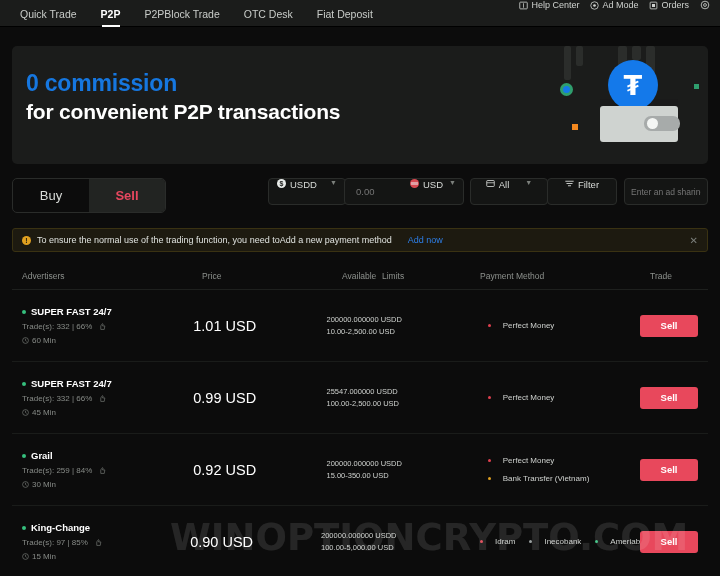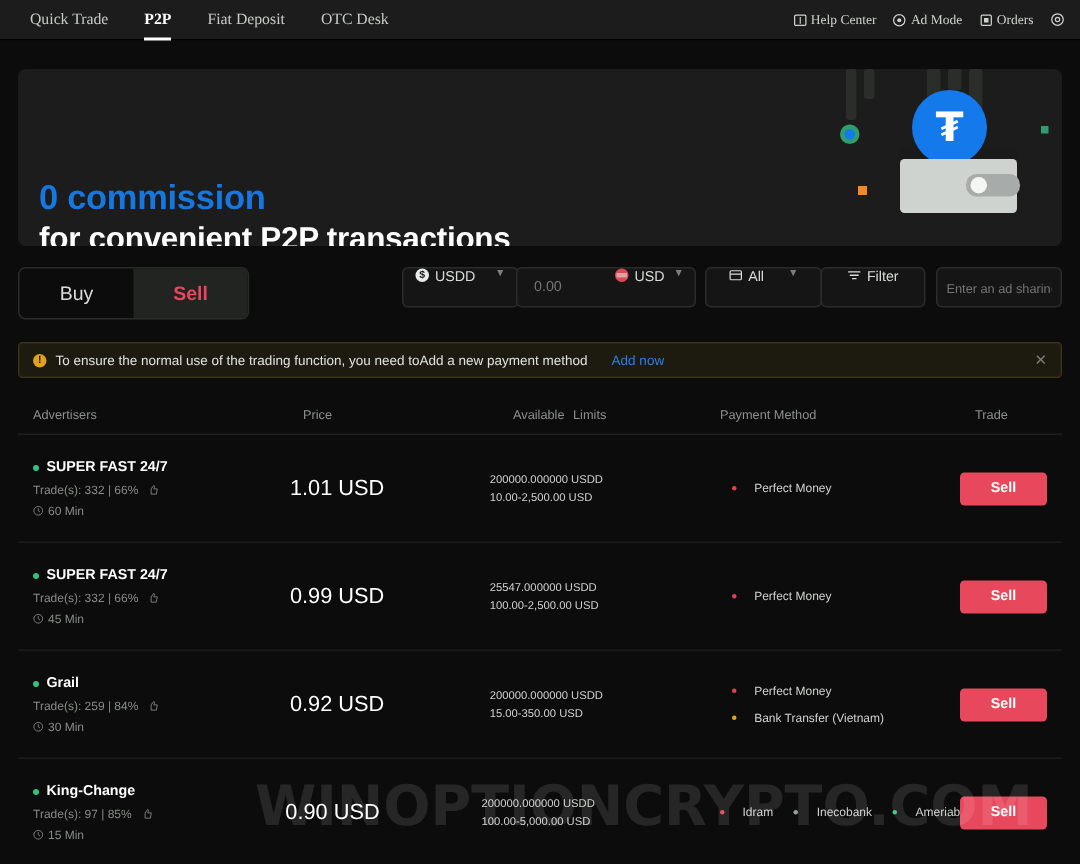--- a/index.html
+++ b/index.html
@@ -7,24 +7,23 @@
     width: 720px; height: 576px;
     background: #0b0b0b;
     font-family: "Liberation Sans", sans-serif;
     overflow: hidden;
   }
   .app { width: 720px; height: 576px; position: relative; background: #0c0c0c; }
 
   
   .topnav {
     height: 27px; background: #1b1c1b;
-    display: flex; align-items: center;
+    display: flex; align-items: flex-start;
     padding: 0 10px 0 8px;
     border-bottom: 1px solid #000;
-    font-family: Liberation Serif, serif;
   }
   .nav-left { display: flex; align-items: center; gap: 0; }
   .nav-item {
     color: #c9ccc9; font-size: 10.5px; padding: 0 12px;
     height: 27px; display: flex; align-items: center; position: relative;
     white-space: nowrap; cursor: pointer;
   }
   .nav-item.active { color: #ffffff; font-weight: bold; }
   .nav-item.active::after {
     content: ""; position: absolute; left: 50%; transform: translateX(-50%);
@@ -36,21 +35,21 @@
     color: #cfd2cf; font-size: 9px; white-space: nowrap; cursor: pointer;
   }
   .ico { display: inline-block; line-height: 1; }
   .ico svg { display: block; }
 
   
   .banner {
     position: absolute; left: 12px; top: 46px; width: 696px; height: 118px;
     background: #1b1c1b; border-radius: 5px; overflow: hidden;
   }
-  .banner-text { position: absolute; left: 14px; top: 24px; margin-top: 48px; }
+  .banner-text { position: absolute; left: 14px; top: 24px; }
   .banner-l1 { color: #1677e0; font-size: 23px; font-weight: bold; letter-spacing: -0.2px; }
   .banner-l2 { color: #ffffff; font-size: 21px; font-weight: bold; margin-top: 3px; letter-spacing: -0.2px; }
   .banner-art { position: absolute; right: 8px; top: 0; width: 150px; height: 118px; }
   .art-bar { position: absolute; background: #2b2d2b; border-radius: 2px; }
   .coin {
     position: absolute; left: 58px; top: 14px; width: 50px; height: 50px;
     border-radius: 50%; background: #1479ea;
     display: flex; align-items: center; justify-content: center;
   }
   .coin-sym { color: #fff; font-size: 27px; font-weight: bold; line-height: 1; font-family: "DejaVu Sans", sans-serif;}
@@ -163,24 +162,27 @@
 
   <div class="topnav">
     <div class="nav-left">
       <div class="nav-item">
           <span>Quick Trade</span>
         </div>
       <div class="nav-item active">
           <span>P2P</span>
         </div>
       <div class="nav-item">
-          <span>Fiat Deposit</span>
+          <span>P2PBlock Trade</span>
         </div>
       <div class="nav-item">
           <span>OTC Desk</span>
+        </div>
+      <div class="nav-item">
+          <span>Fiat Deposit</span>
         </div>
     </div>
     <div class="nav-right">
       <div class="nav-r-item">
         <span class="ico">
           <svg width="9" height="9" viewBox="0 0 12 12">
               <rect x="1" y="1.5" width="10" height="9" rx="1" fill="none" stroke="#cfd2cf" stroke-width="1.1"></rect>
               <path d="M6 3 L6 9" stroke="#cfd2cf" stroke-width="1"></path>
             </svg>
         </span>

